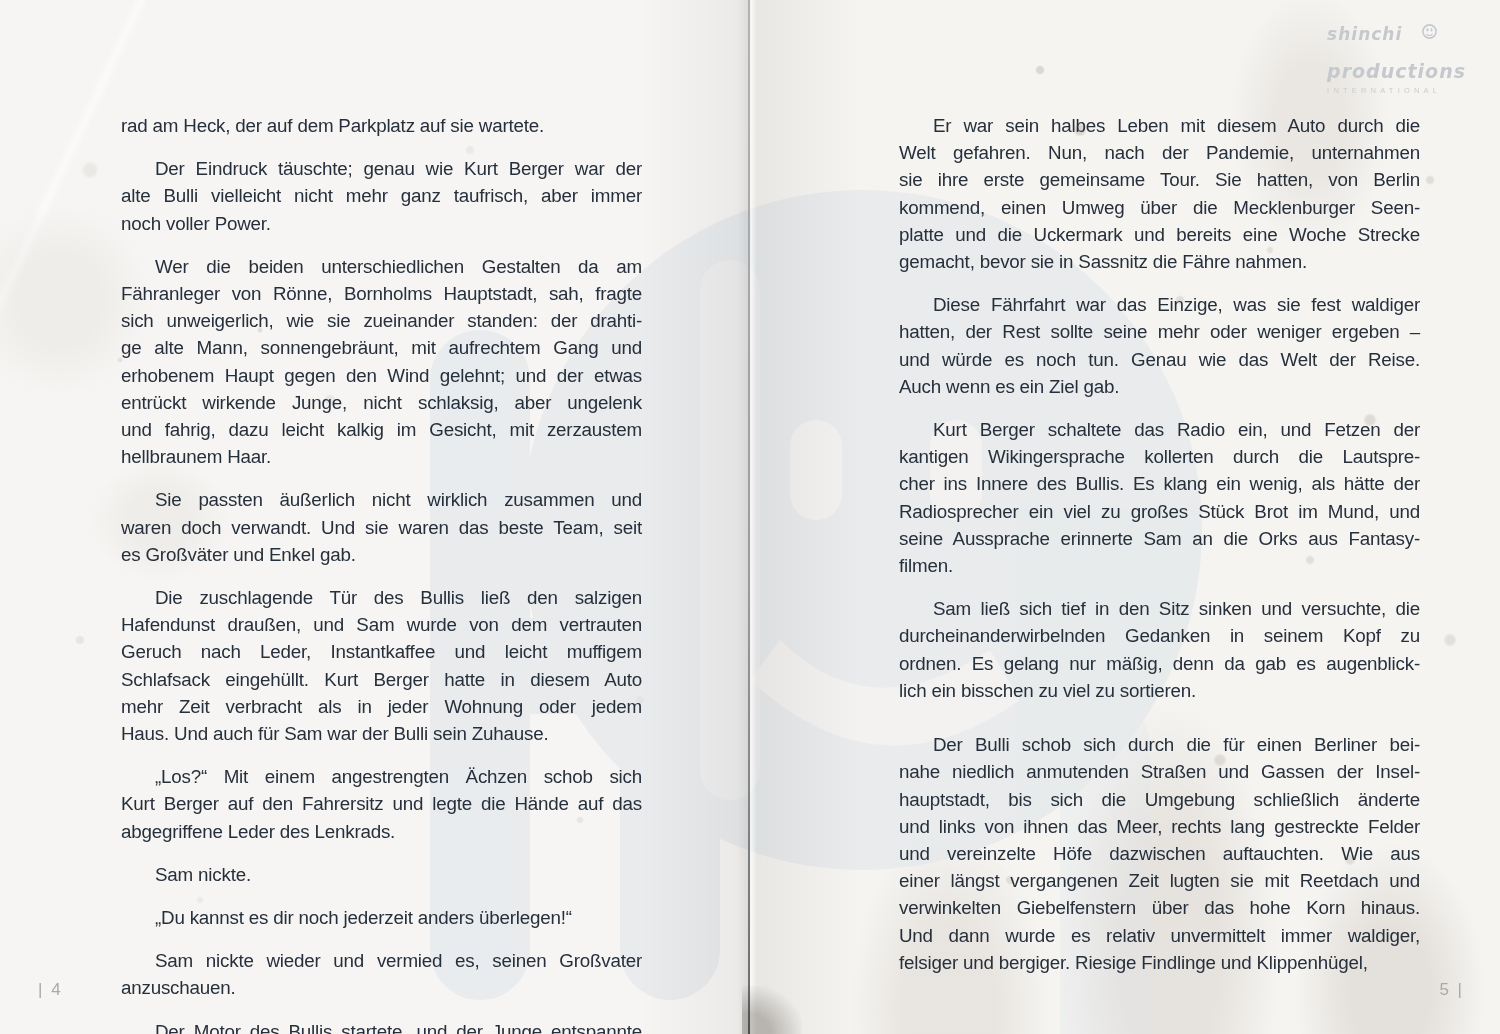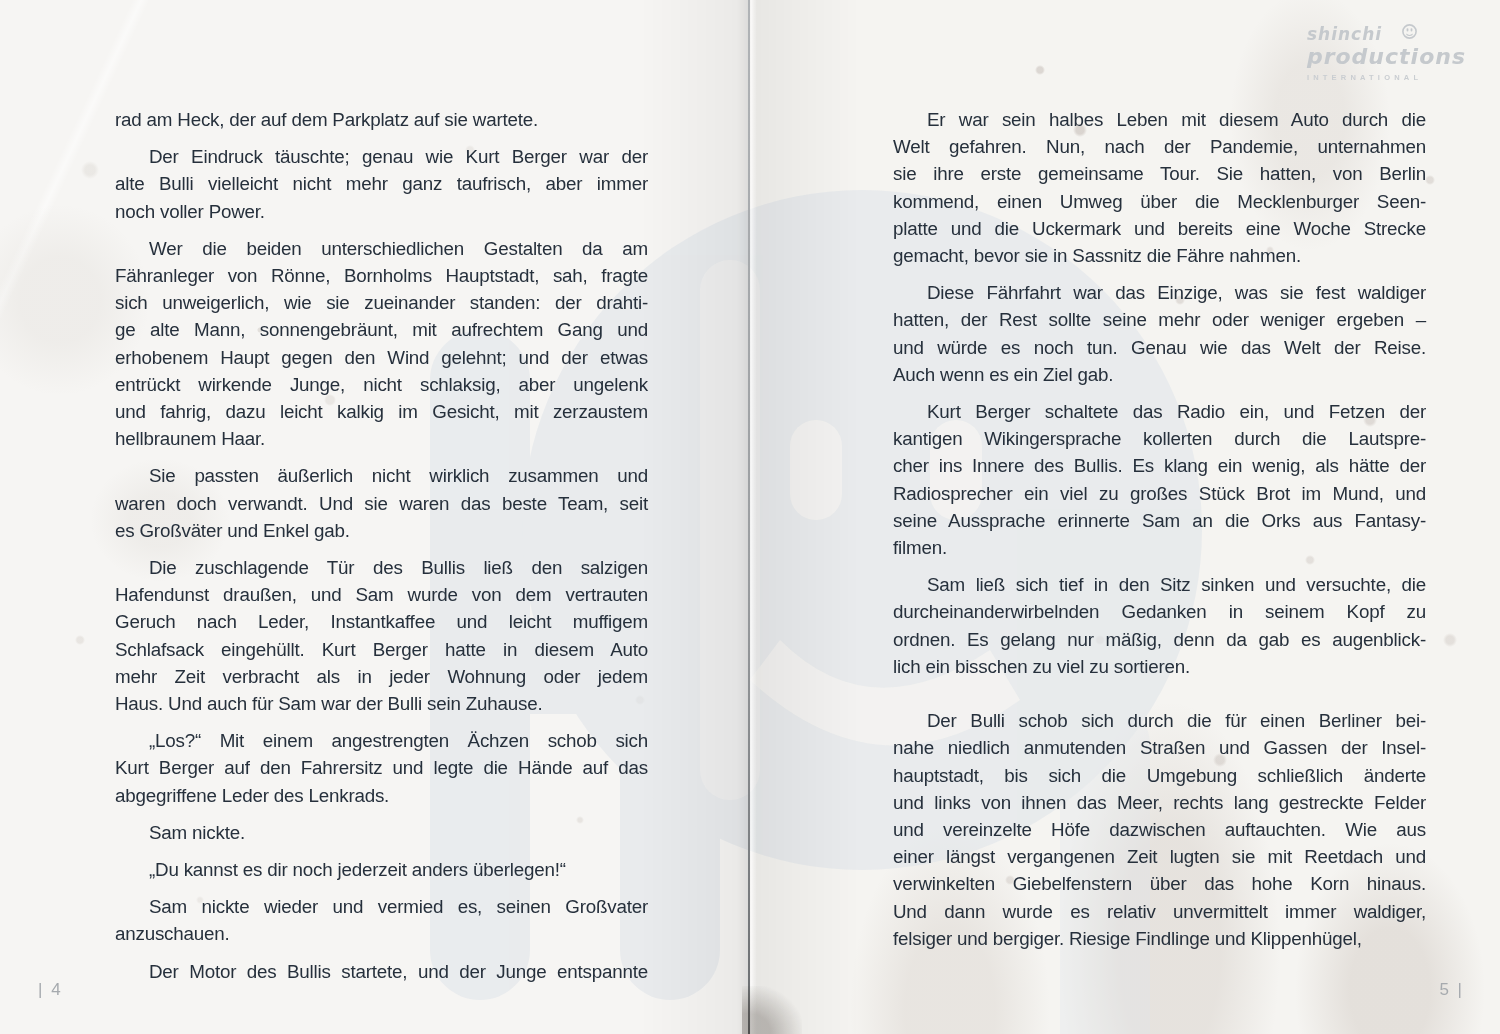--- a/index.html
+++ b/index.html
@@ -66,36 +66,36 @@
   }
   
   .watermark{position:absolute;inset:0;z-index:1;pointer-events:none;}
   
   .text-col{
     position:absolute;top:96px;width:553px;z-index:2;
     color:#26303c;font-size:18.8px;line-height:27.2px;letter-spacing:-0.2px;
   }
   .text-col.left-col{left:105px;}
   .text-col.right-col{left:883px;}
-  .para{margin:10px;}
+  .para{margin:16px;}
   .para.space-before{margin-top:27.2px;}
   .line{text-align:justify;text-align-last:justify;white-space:normal;}
   .line.last{text-align:left;text-align-last:left;}
   .line.indent{text-indent:34px;}
   
   .logo{
     position:absolute;top:26px;right:34px;z-index:2;text-align:left;
     color:#c5c9cd;font-family:"DejaVu Sans",sans-serif;line-height:1;
   }
   .logo-row{display:flex;align-items:flex-start;gap:20px;}
   .logo-script{font-style:italic;font-weight:bold;letter-spacing:1px;}
   .logo-line1{font-size:17px;}
-  .logo-line2{font-size:22px;margin-top:3px;}
+  .logo-line2{font-size:19px;margin-top:19px;}
   .logo-sub{
-    margin-top:6px;font-size:7.5px;font-weight:bold;letter-spacing:4.2px;color:#c9cdd1;
+    margin-top:6px;font-size:7.5px;font-weight:normal;letter-spacing:4.2px;color:#c9cdd1;
     font-family:"Liberation Sans",sans-serif;
   }
   .logo-emblem{flex:0 0 auto;margin-top:-2px;}
   
   .pagenum{
     position:absolute;bottom:34px;z-index:2;color:#a6aaae;
     font-size:17px;letter-spacing:2px;font-family:"Liberation Sans",sans-serif;
   }
   .pagenum.pn-left{left:38px;}
   .pagenum.pn-right{right:36px;}

